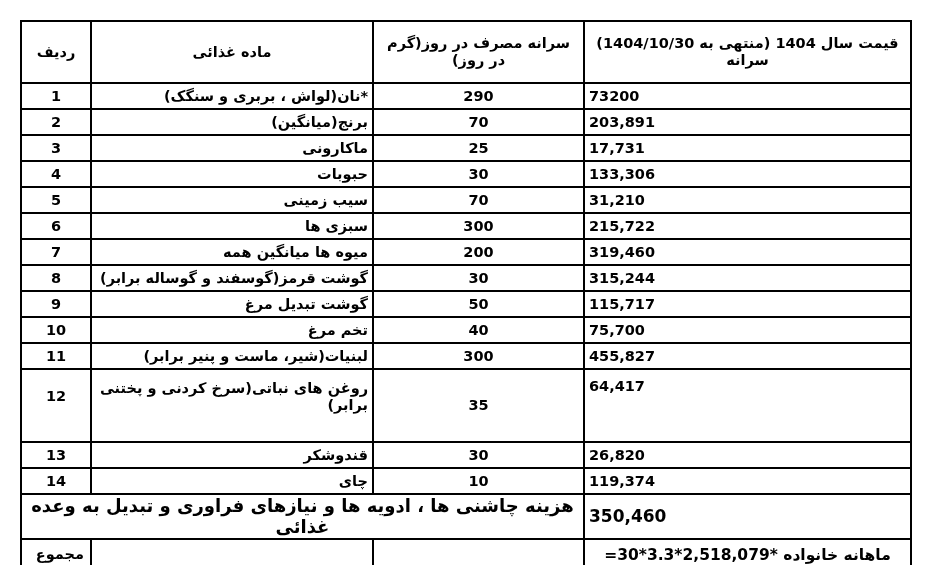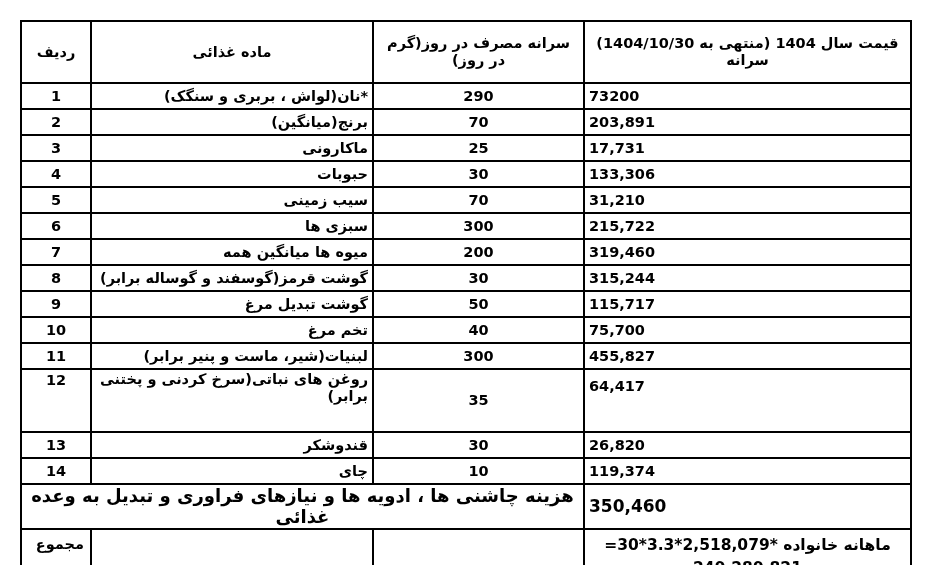--- a/index.html
+++ b/index.html
@@ -92,22 +92,22 @@
     direction: ltr;
   }
   td.cell-price {
     text-align: left;
     font-size: 17px;
     direction: ltr;
   }
 
   
   tr.tall td { height: 52px; }
-  tr.tall td.cell-radif { vertical-align: top; padding-top: 2px; }
-  tr.tall td.cell-food { vertical-align: top; padding-top: 1px; }
+  tr.tall td.cell-radif { vertical-align: top; padding-top: 18px; }
+  tr.tall td.cell-food { vertical-align: top; padding-top: 10px; }
   tr.tall td.cell-cons { vertical-align: middle; }
   tr.tall td.cell-price { vertical-align: top; padding-top: 8px; }
 
   
   tr.extras td.cell-extras-label {
     text-align: center;
     font-size: 18px;
   }
   tr.extras td.cell-price { font-size: 17px; }
 

